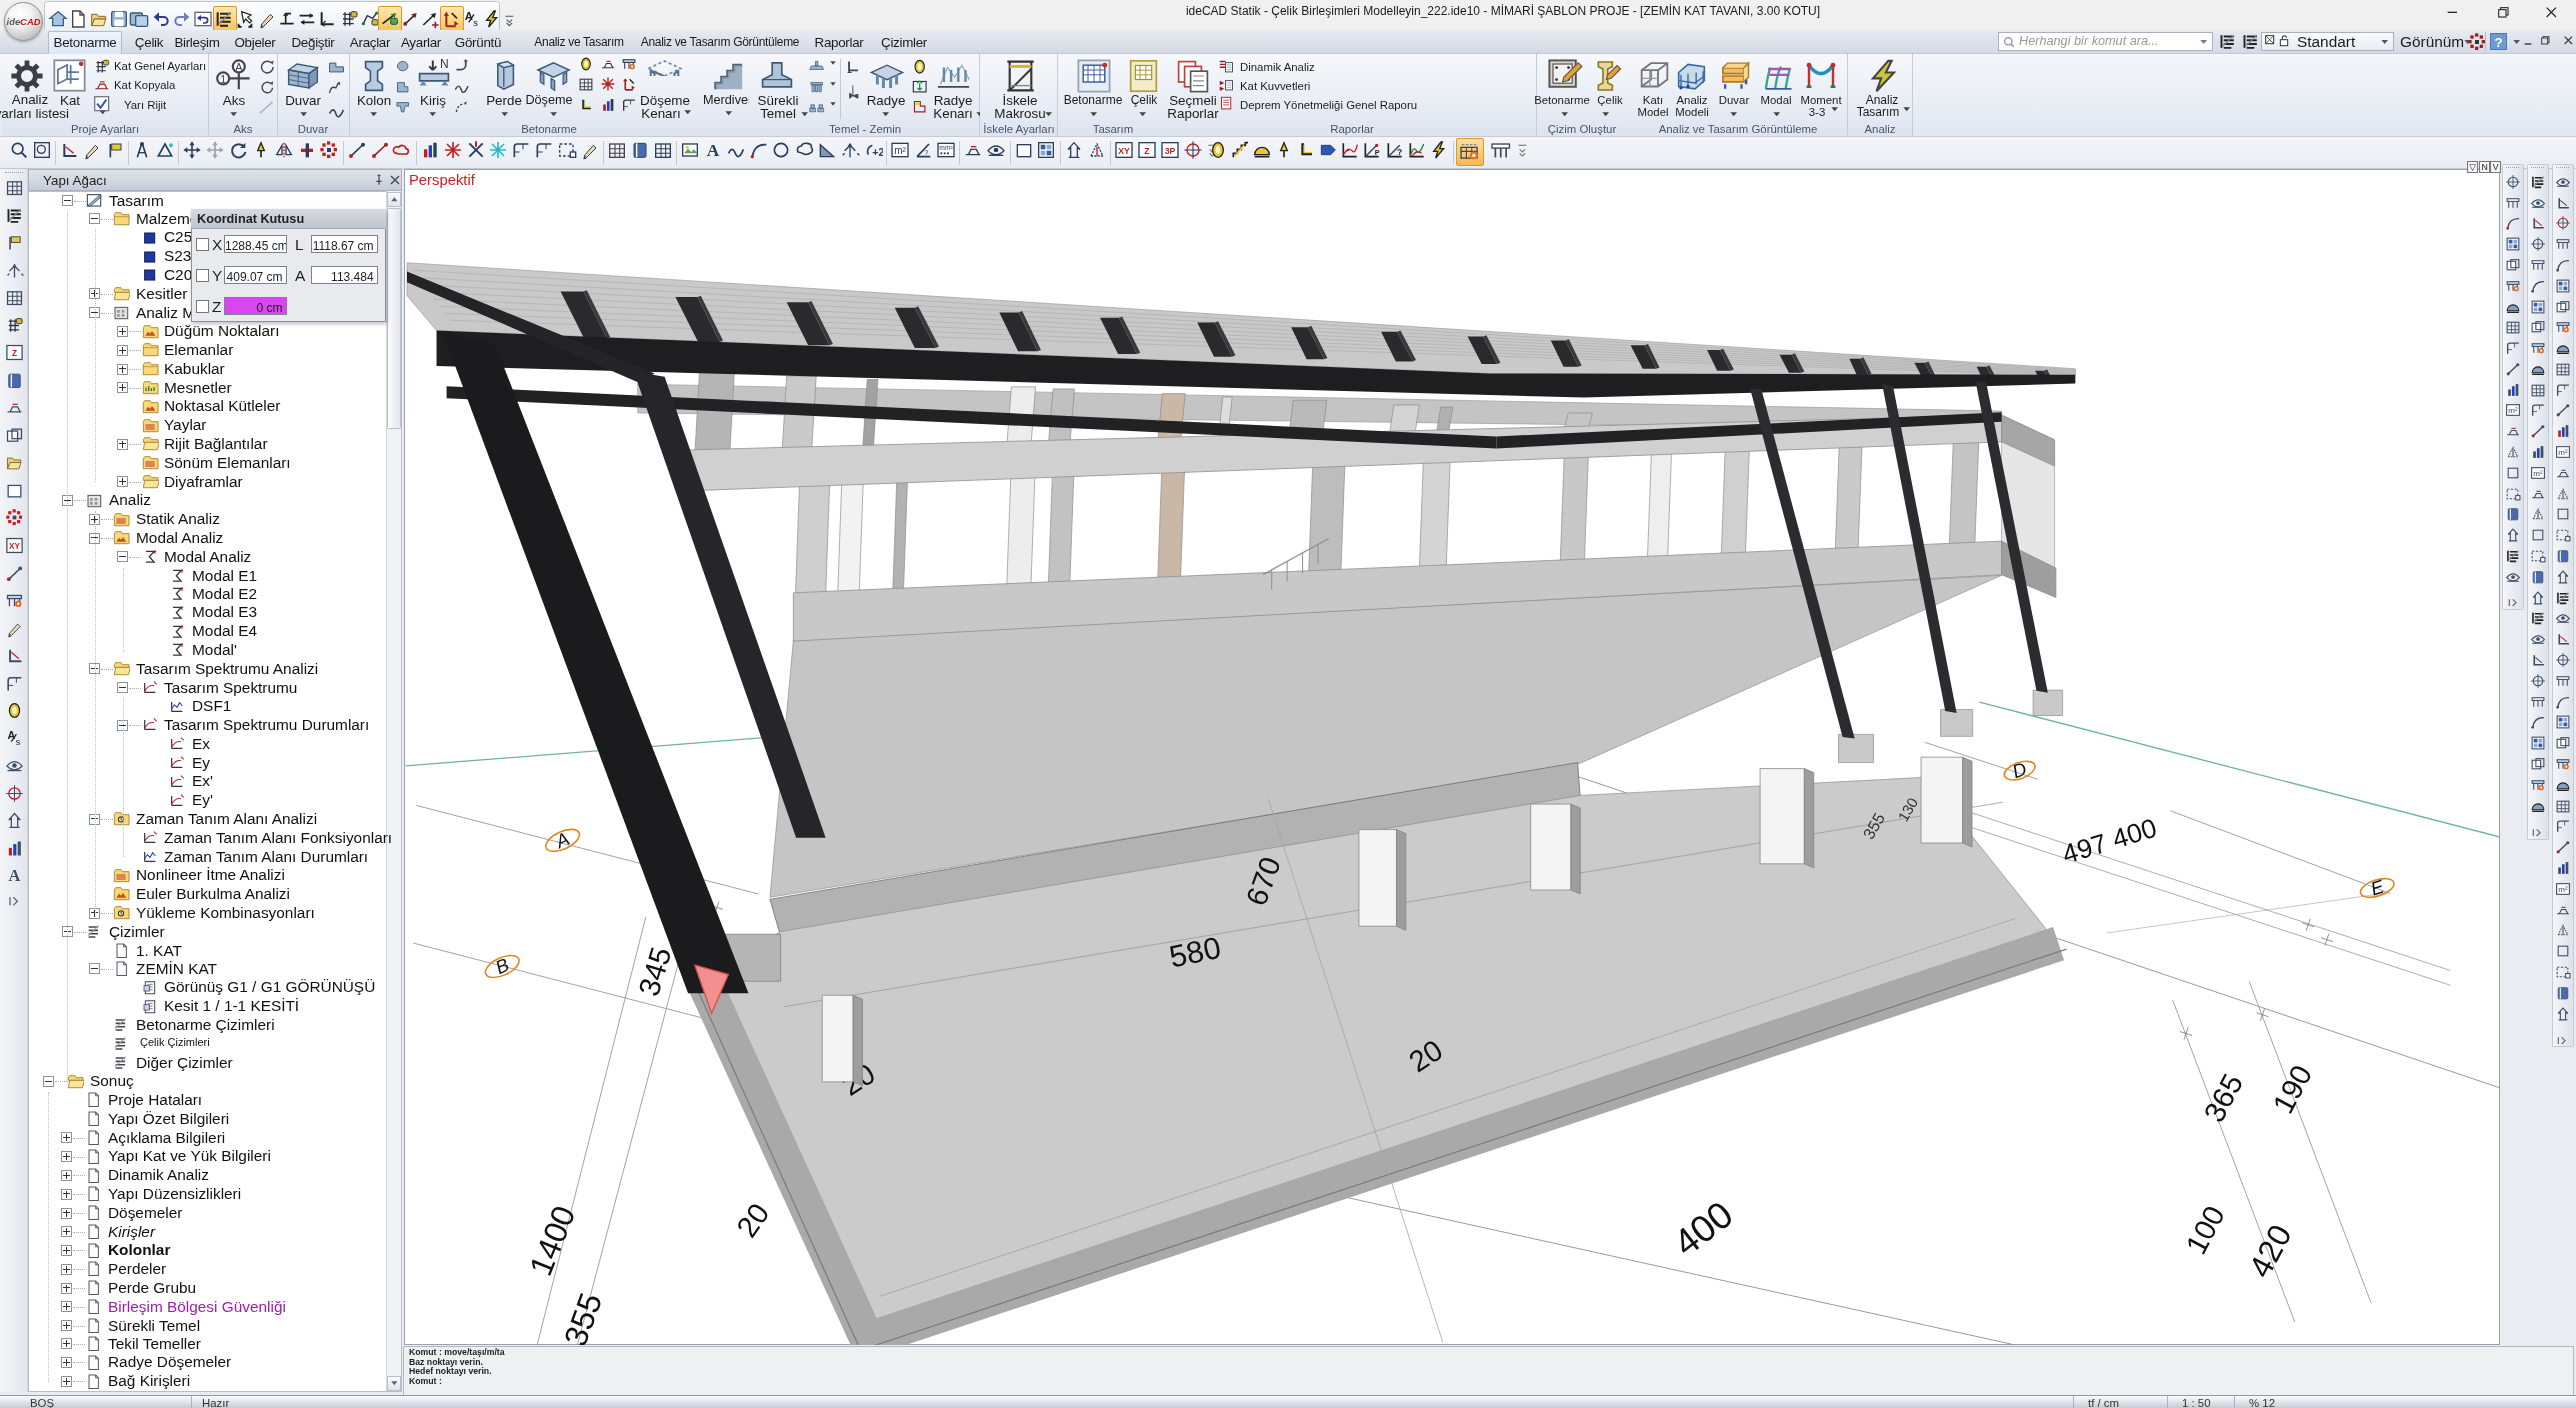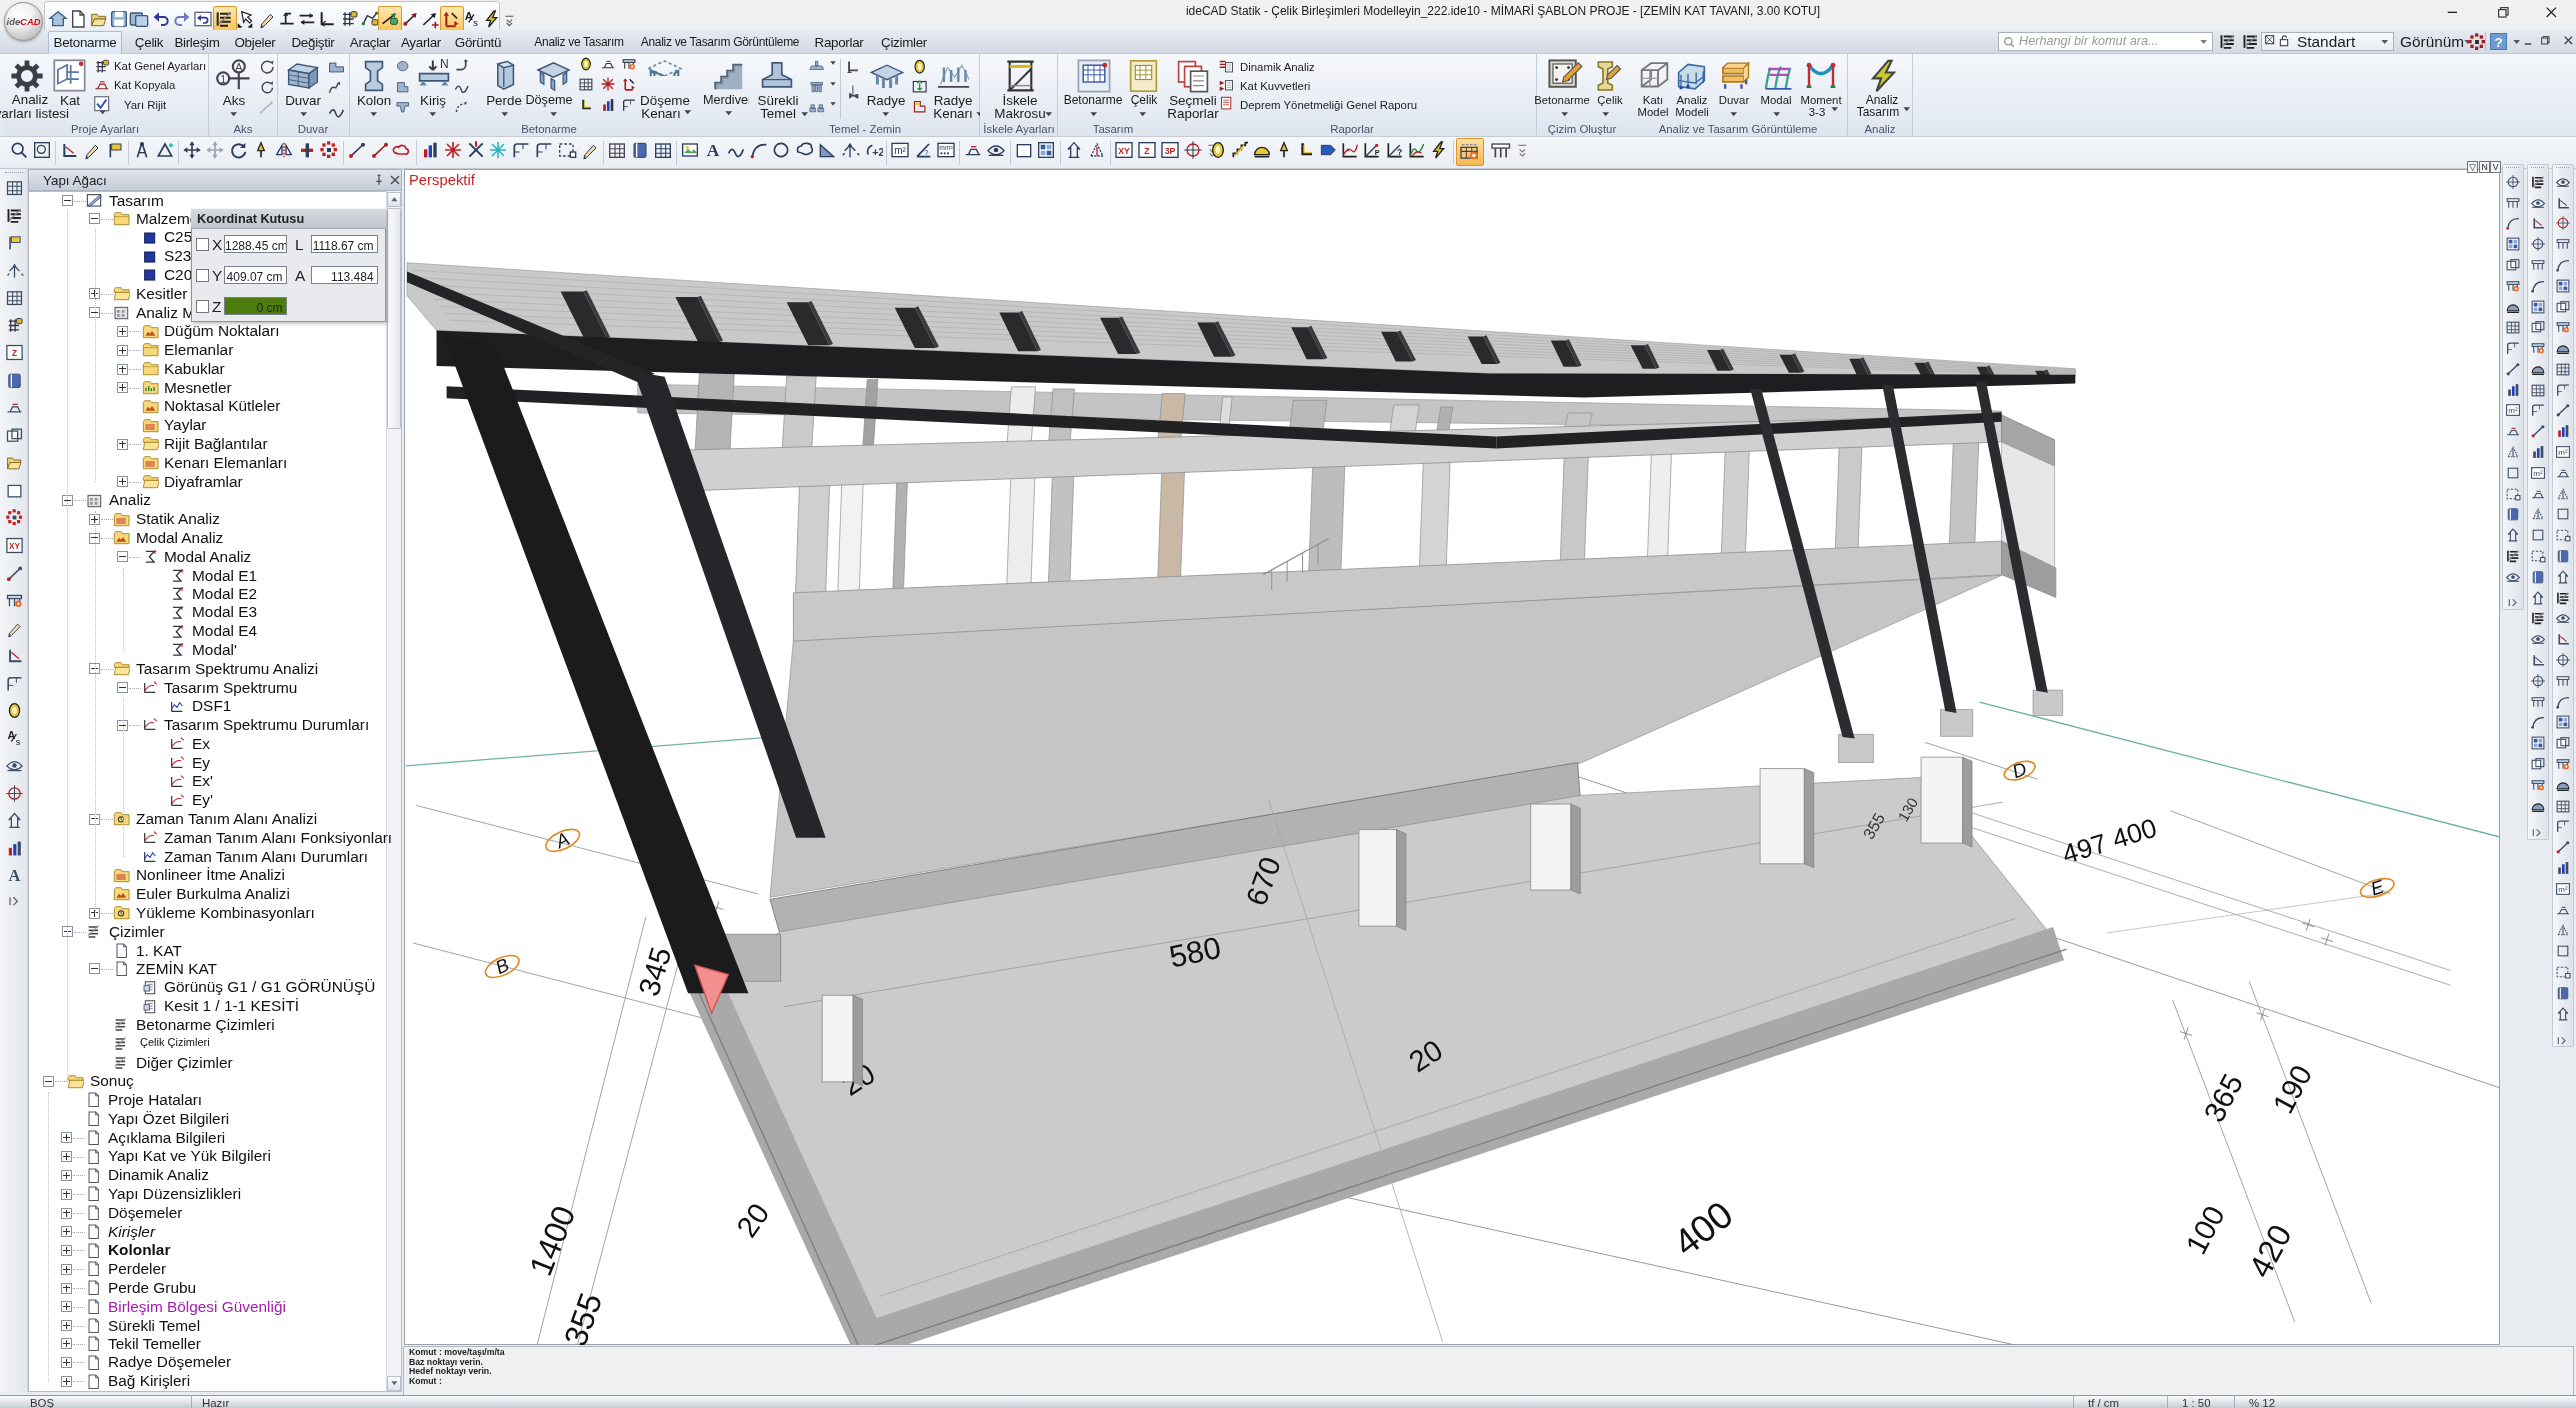--- a/index.html
+++ b/index.html
@@ -1126,21 +1126,21 @@
 <div style="position:absolute;left:129px;top:444px;width:12px;height:0.7px;border-top:0.7px dotted #aab">&nbsp;</div>
 <svg style="position:absolute;left:142px;top:435px" width="17.4" height="17.4" viewBox="0 0 26 26">
     <path d="M2 7l2-3h8l2 3h10v4H2z" fill="#f8d878" stroke="#a08020" stroke-width="1.3"></path>
     <path d="M4 11h22l-3 11H2z" fill="#fbe49a" stroke="#a08020" stroke-width="1.3"></path>
   </svg>
 <div style="position:absolute;left:164px;top:436px;font-size:15.4px;color:#111;white-space:nowrap;line-height:1.1;">Rijit Bağlantılar</div>
 <svg style="position:absolute;left:142px;top:454px" width="17.4" height="17.4" viewBox="0 0 26 26">
     <path d="M2 7l2-3h8l2 3h10v15H2z" fill="#f8d878" stroke="#a08020" stroke-width="1.3"></path>
     <path d="M5 12h14M5 15h14M5 18h14" stroke="#c03030" stroke-width="1.6"></path>
   </svg>
-<div style="position:absolute;left:164px;top:455px;font-size:15.4px;color:#111;white-space:nowrap;line-height:1.1;">Kenarı Elemanları</div>
+<div style="position:absolute;left:164px;top:455px;font-size:15.4px;color:#111;white-space:nowrap;line-height:1.1;">Sönüm Elemanları</div>
 <div style="position:absolute;left:117px;top:476px;width:11.4px;height:11.4px;background:#fff;border:0.7px solid #8a93a2"></div>
 <div style="position:absolute;left:119px;top:481px;width:7.4px;height:1.3px;background:#333"></div>
 <div style="position:absolute;left:122px;top:478px;width:1.3px;height:7.4px;background:#333"></div>
 <div style="position:absolute;left:129px;top:482px;width:12px;height:0.7px;border-top:0.7px dotted #aab">&nbsp;</div>
 <svg style="position:absolute;left:142px;top:473px" width="17.4" height="17.4" viewBox="0 0 26 26">
     <path d="M2 7l2-3h8l2 3h10v4H2z" fill="#f8d878" stroke="#a08020" stroke-width="1.3"></path>
     <path d="M4 11h22l-3 11H2z" fill="#fbe49a" stroke="#a08020" stroke-width="1.3"></path>
   </svg>
 <div style="position:absolute;left:164px;top:474px;font-size:15.4px;color:#111;white-space:nowrap;line-height:1.1;">Diyaframlar</div>
 <div style="position:absolute;left:62px;top:495px;width:11.4px;height:11.4px;background:#fff;border:0.7px solid #8a93a2"></div>
@@ -1505,21 +1505,21 @@
 <div style="position:absolute;left:224px;top:235px;width:63px;height:18px;background:#fff;border:0.7px solid #7a828e;z-index:22;font-size:12px;color:#222;text-align:right;padding:2.7px 3.4px 0 0;white-space:nowrap;overflow:hidden">1288.45 cm</div>
 <div style="position:absolute;left:295px;top:237px;font-size:15.4px;color:#222;white-space:nowrap;line-height:1.1;z-index:22;">L</div>
 <div style="position:absolute;left:311px;top:235px;width:67px;height:18px;background:#fff;border:0.7px solid #7a828e;z-index:22;font-size:12px;color:#222;text-align:right;padding:2.7px 3.4px 0 0;white-space:nowrap;overflow:hidden">1118.67 cm</div>
 <div style="position:absolute;left:196px;top:269px;width:12.7px;height:12.7px;background:#fff;border:0.7px solid #777;z-index:22"></div>
 <div style="position:absolute;left:212px;top:268px;font-size:15.4px;color:#222;white-space:nowrap;line-height:1.1;z-index:22;">Y</div>
 <div style="position:absolute;left:224px;top:266px;width:63px;height:18px;background:#fff;border:0.7px solid #7a828e;z-index:22;font-size:12px;color:#222;text-align:right;padding:2.7px 3.4px 0 0;white-space:nowrap;overflow:hidden">409.07 cm</div>
 <div style="position:absolute;left:295px;top:268px;font-size:15.4px;color:#222;white-space:nowrap;line-height:1.1;z-index:22;">A</div>
 <div style="position:absolute;left:311px;top:266px;width:67px;height:18px;background:#fff;border:0.7px solid #7a828e;z-index:22;font-size:12px;color:#222;text-align:right;padding:2.7px 3.4px 0 0;white-space:nowrap;overflow:hidden">113.484</div>
 <div style="position:absolute;left:196px;top:300px;width:12.7px;height:12.7px;background:#fff;border:0.7px solid #777;z-index:22"></div>
 <div style="position:absolute;left:212px;top:299px;font-size:15.4px;color:#222;white-space:nowrap;line-height:1.1;z-index:22;">Z</div>
-<div style="position:absolute;left:224px;top:297px;width:63px;height:18px;background:#4d7c0f;border:0.7px solid #7a828e;z-index:22;font-size:12px;color:#222;text-align:right;padding:2.7px 3.4px 0 0;white-space:nowrap;overflow:hidden">0 cm</div>
+<div style="position:absolute;left:224px;top:297px;width:63px;height:18px;background:#d946ef;border:0.7px solid #7a828e;z-index:22;font-size:12px;color:#222;text-align:right;padding:2.7px 3.4px 0 0;white-space:nowrap;overflow:hidden">0 cm</div>
 <div style="position:absolute;left:2500px;top:169px;width:76px;height:1226px;background:#e9ecf1;"></div>
 <div style="position:absolute;left:2502px;top:164px;width:22px;height:446px;background:linear-gradient(90deg,#f4f6f9,#dde2ea);border:0.7px solid #c3cad4;border-radius:1.3px;"></div>
 <div style="position:absolute;left:2506px;top:167px;width:13.4px;height:2px;border-top:1.3px dotted #98a2b0"></div>
 <svg style="position:absolute;left:2505px;top:174px" width="16" height="16" viewBox="0 0 30 30">
     <circle cx="15" cy="15" r="9" fill="none" stroke="#3c4c64" stroke-width="2"></circle>
     <path d="M15 2v26M2 15h26" stroke="#3c4c64" stroke-width="1.6"></path>
   </svg>
 <svg style="position:absolute;left:2505px;top:195px" width="16" height="16" viewBox="0 0 30 30">
     <rect x="4" y="7" width="22" height="5" fill="#fff" stroke="#3c4c64" stroke-width="2"></rect>
     <path d="M7 12v12M15 12v12M23 12v12" stroke="#3c4c64" stroke-width="2"></path>

